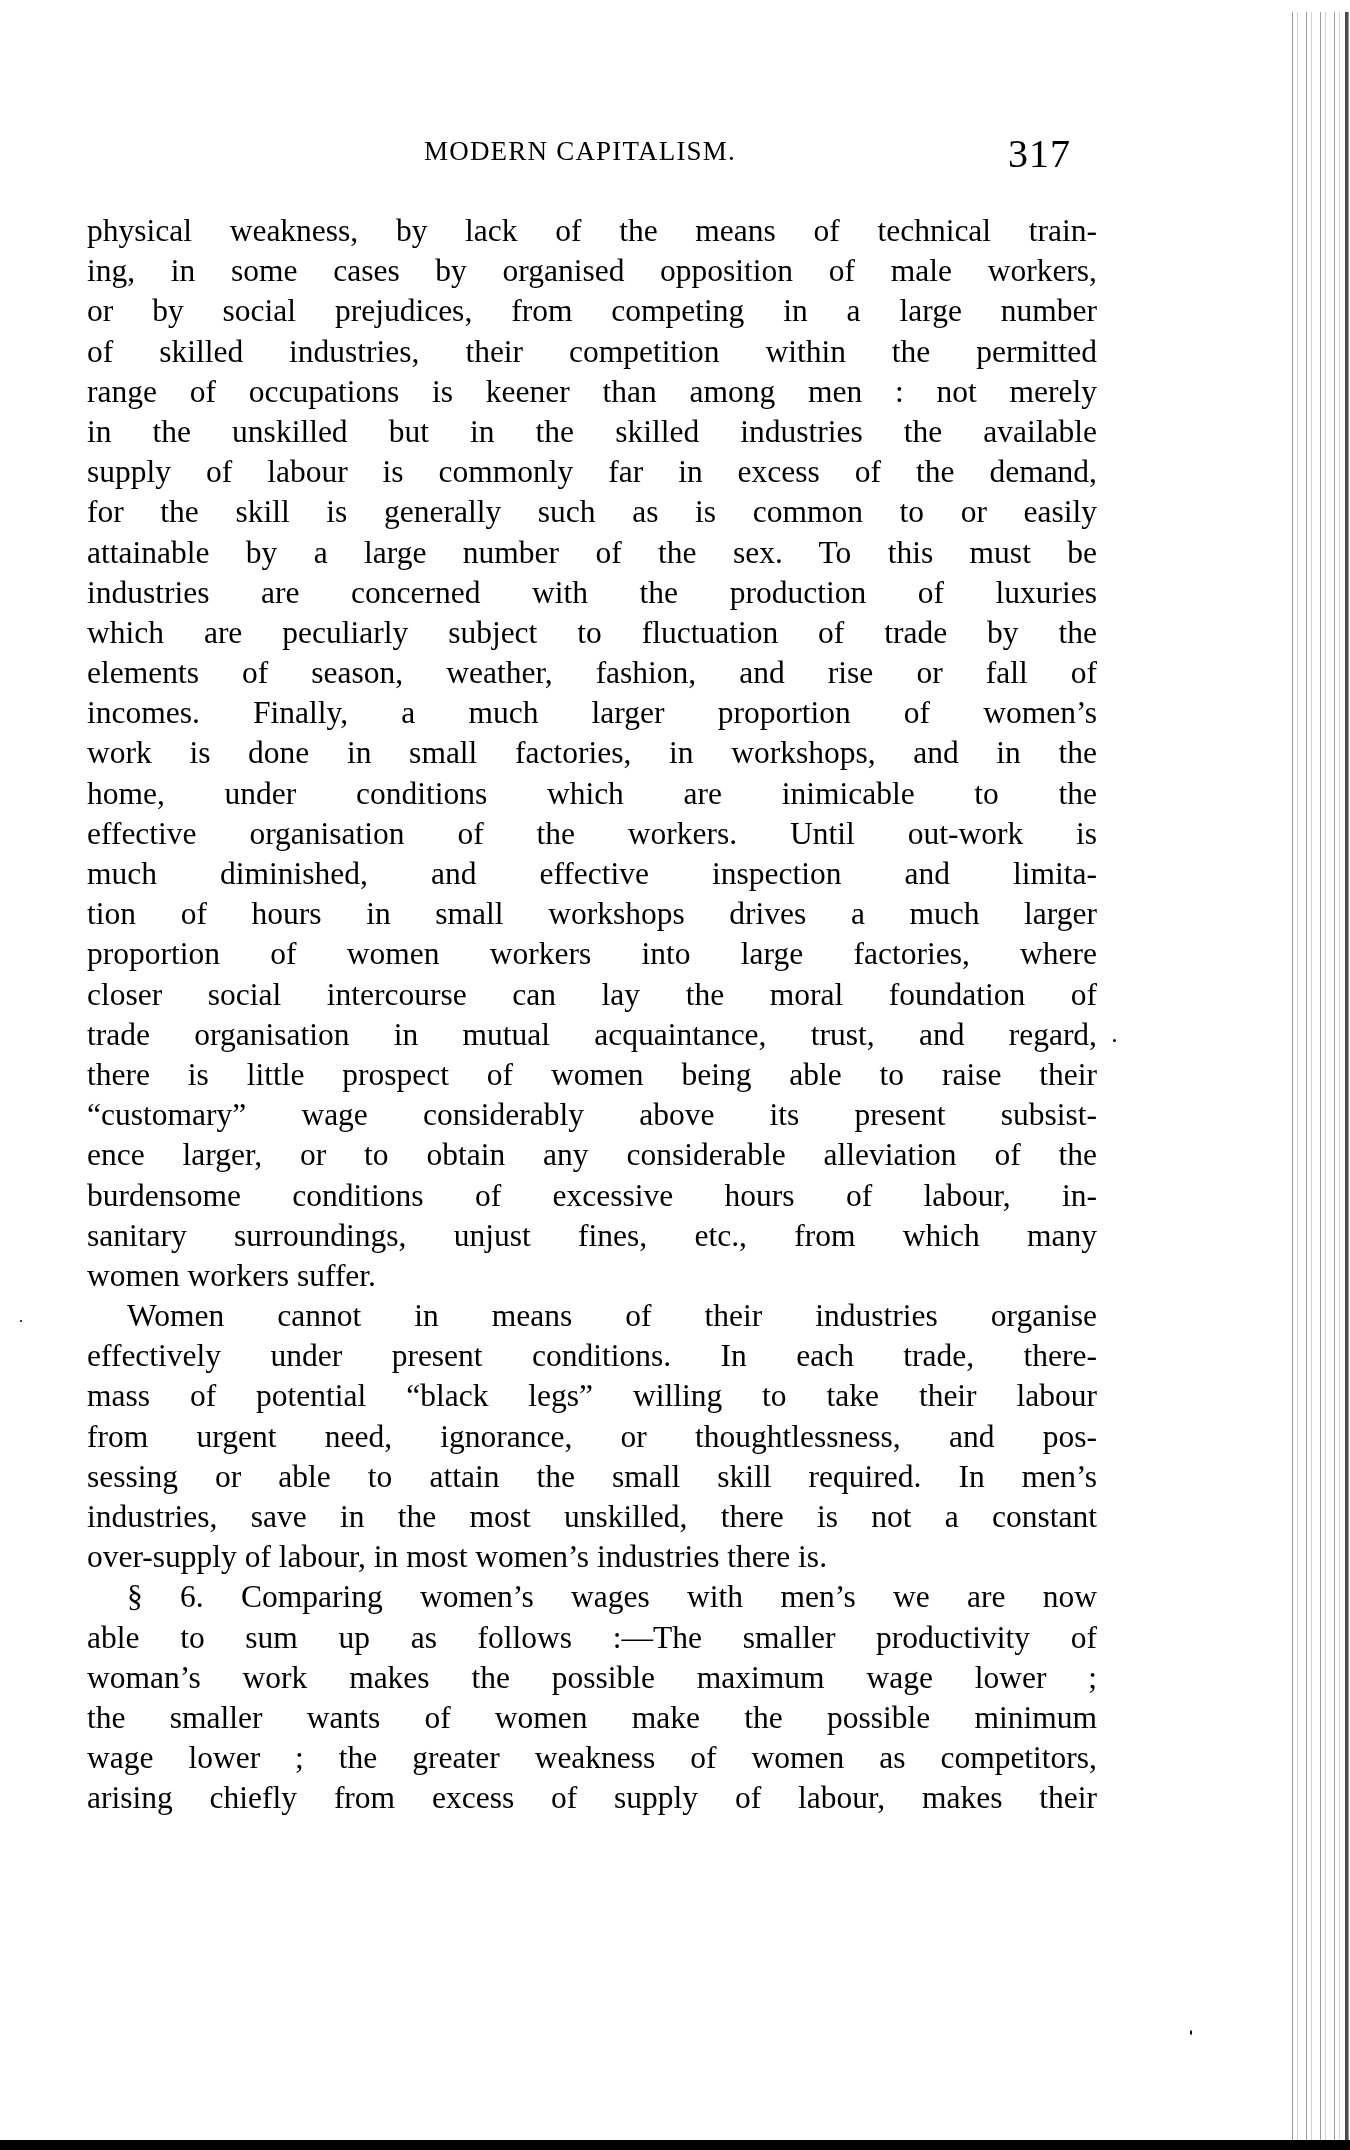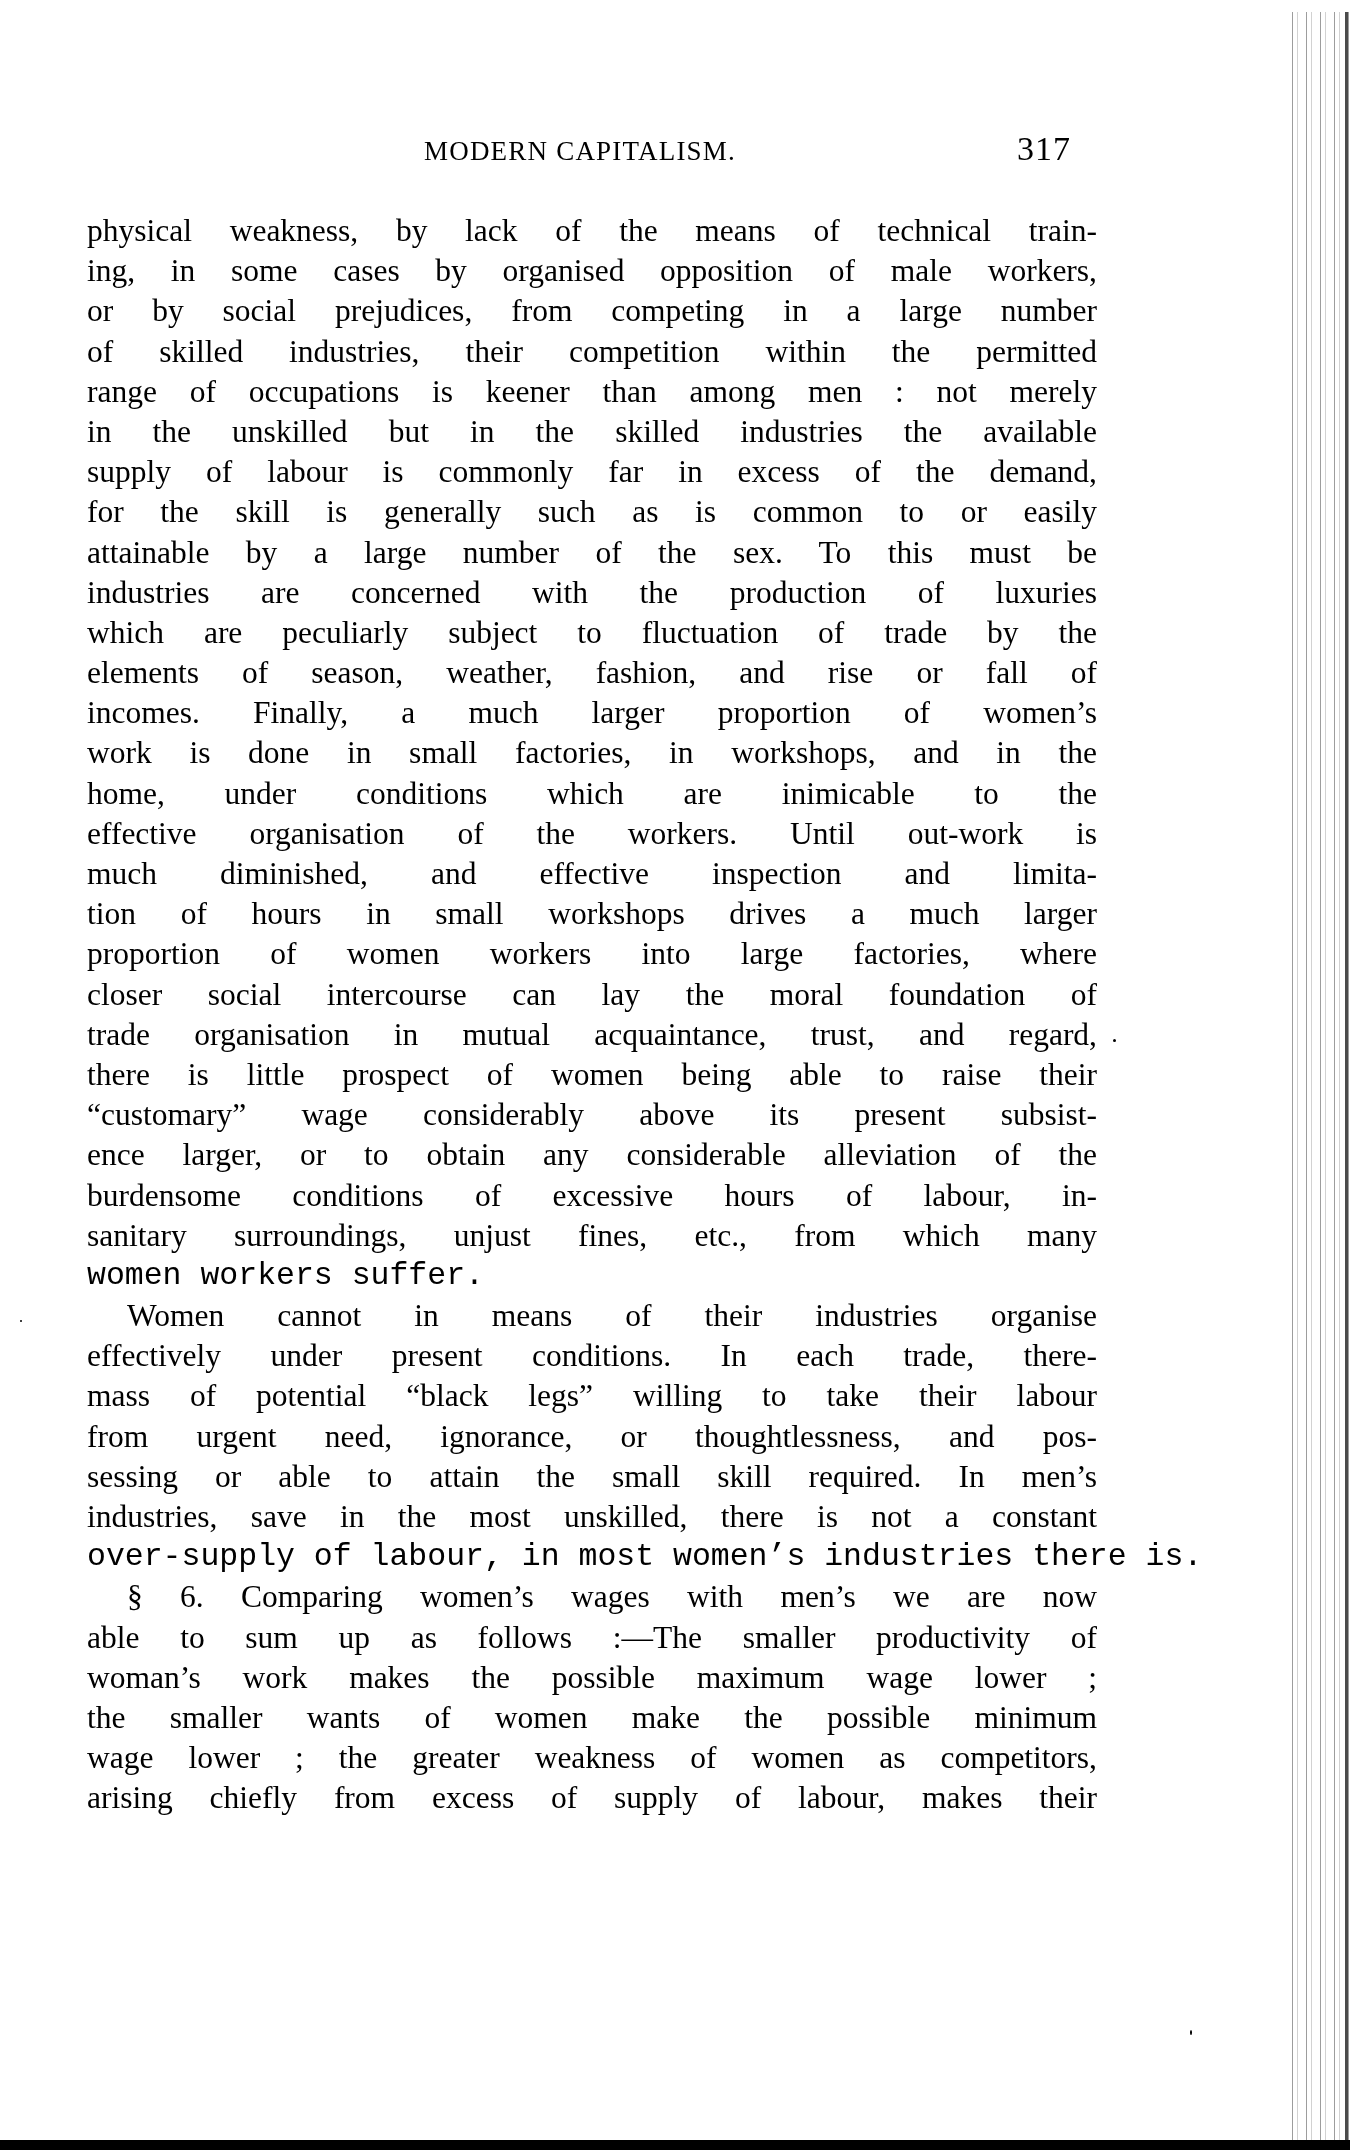--- a/index.html
+++ b/index.html
@@ -36,21 +36,21 @@
       right: 0;
       text-align: center;
       font-size: 27px;
       letter-spacing: 1.2px;
       top: 6px;
     }
     .folio {
       position: absolute;
       right: 14px;
       top: 0;
-      font-size: 34px;
+      font-size: 40px;
       letter-spacing: 1px;
     }
     .text-block {
       position: absolute;
       left: 75px;
       top: 199px;
       width: 1010px;
       font-size: 31.5px;
       line-height: 40.2px;
       margin-left: 12px;
@@ -58,21 +58,20 @@
     .line {
       display: block;
       white-space: nowrap;
       text-align: justify;
       text-align-last: justify;
       height: 40.2px;
       overflow: visible;
     }
     .line.last {
       text-align-last: left;
-      font-family: Liberation Mono, monospace;
     }
     .line.indent {
       padding-left: 40px;
     }
     .page-edge {
       position: absolute;
       top: 0;
       right: 0;
       width: 62px;
       height: 2128px;

